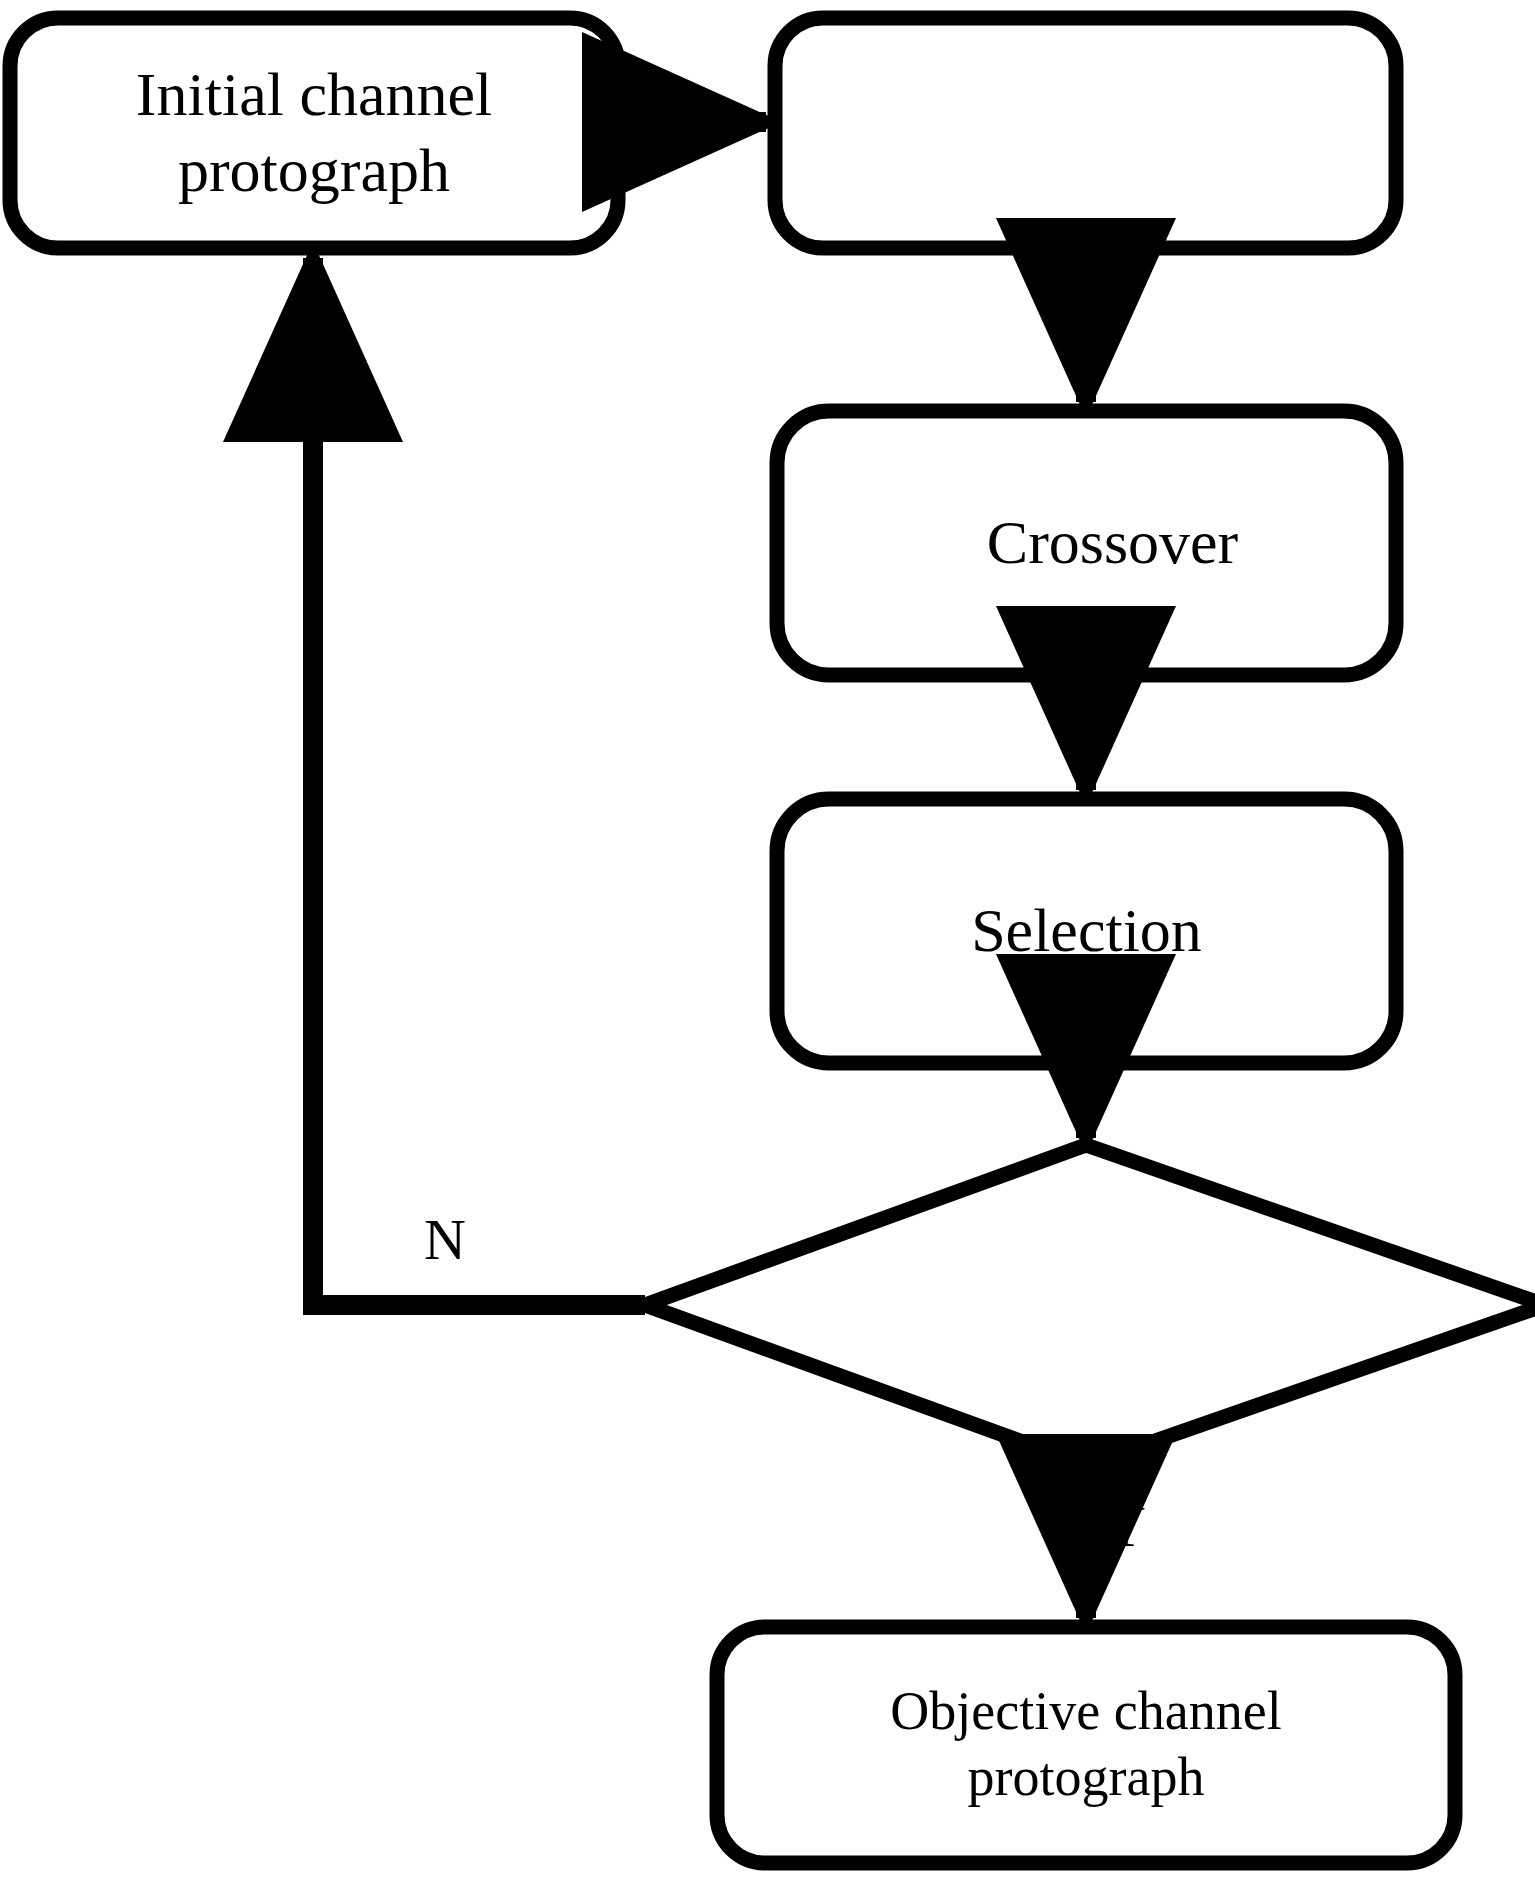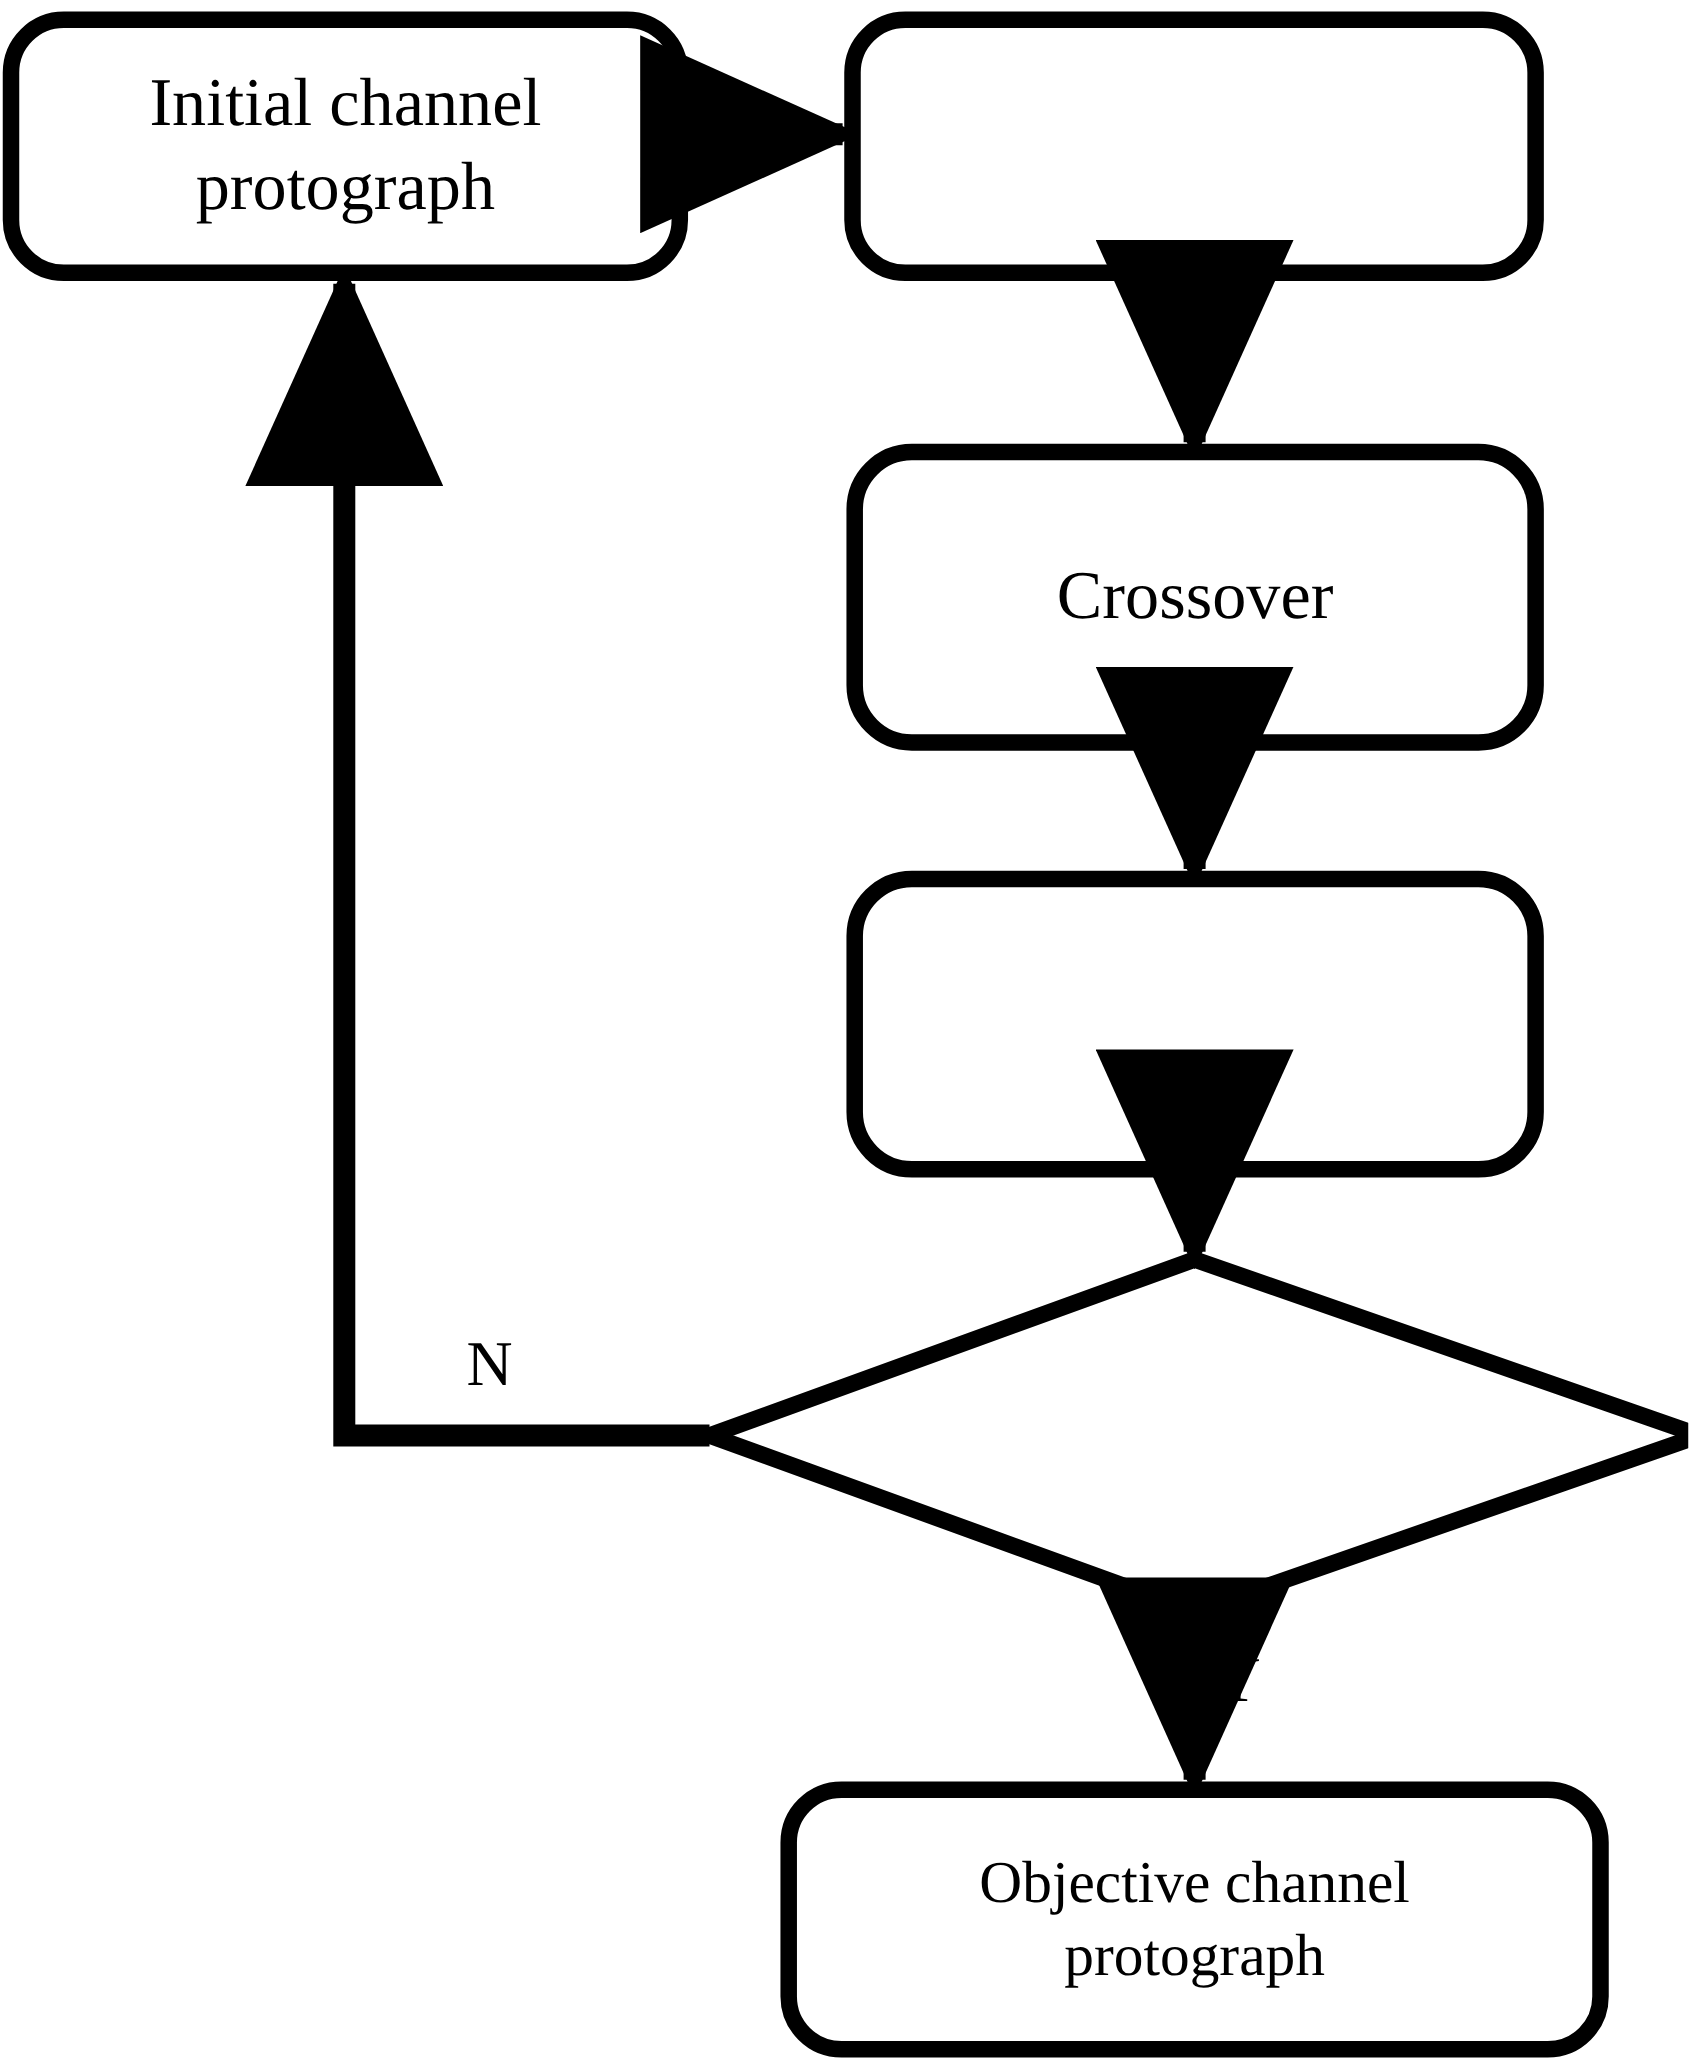--- a/index.html
+++ b/index.html
@@ -77,22 +77,23 @@
 
     <path d="M645,1305 L313,1305 L313,258" fill="none" stroke="#000000" stroke-width="20" stroke-linejoin="miter" marker-end="url(#arrowhead)"></path>
 
     <line x1="1086" y1="1465" x2="1086" y2="1618" stroke="#000000" stroke-width="20" marker-end="url(#arrowhead)"></line>
   </svg>
 
   <div class="node-label" style="left:10px; top:18px; width:608px; height:230px; font-size:62px;">Initial channel
 protograph</div>
 
 
-  <div class="node-label" style="left:777px; top:411px; width:619px; height:264px; font-size:62px;">Crossover</div>
+  <div class="node-label" style="left:803px; top:411px; width:619px; height:264px; font-size:62px;">Crossover</div>
 
+  <div class="node-label" style="left:777px; top:799px; width:619px; height:264px; font-size:62px;">Selection</div>
 
 
   <div class="node-label" style="left:717px; top:1627px; width:738px; height:236px; font-size:54px;">Objective channel
 protograph</div>
 
   <div class="edge-label" style="left:424px; top:1211px;">N</div>
 
   <div class="edge-label" style="left:1104px; top:1498px;">Y</div>
 
 </div>

